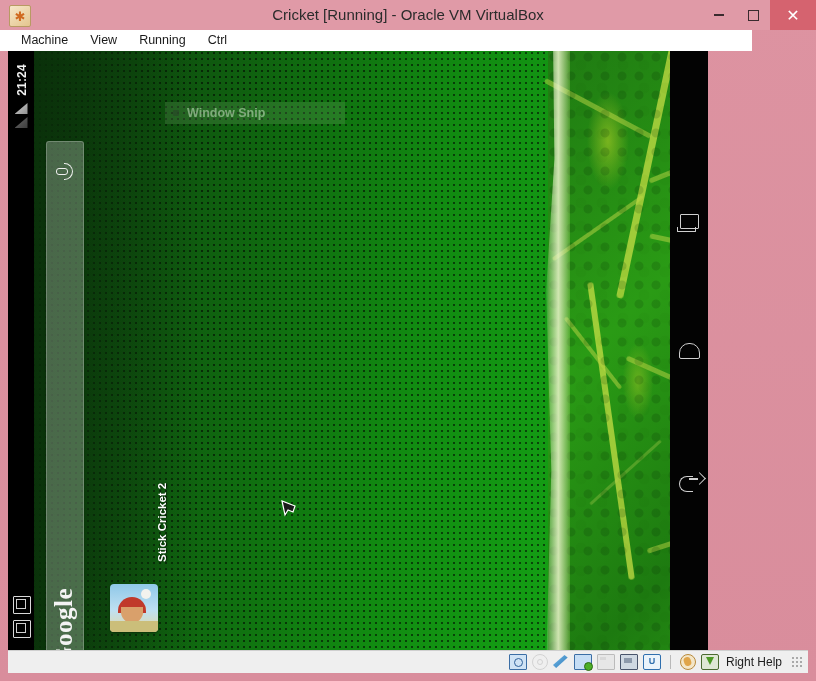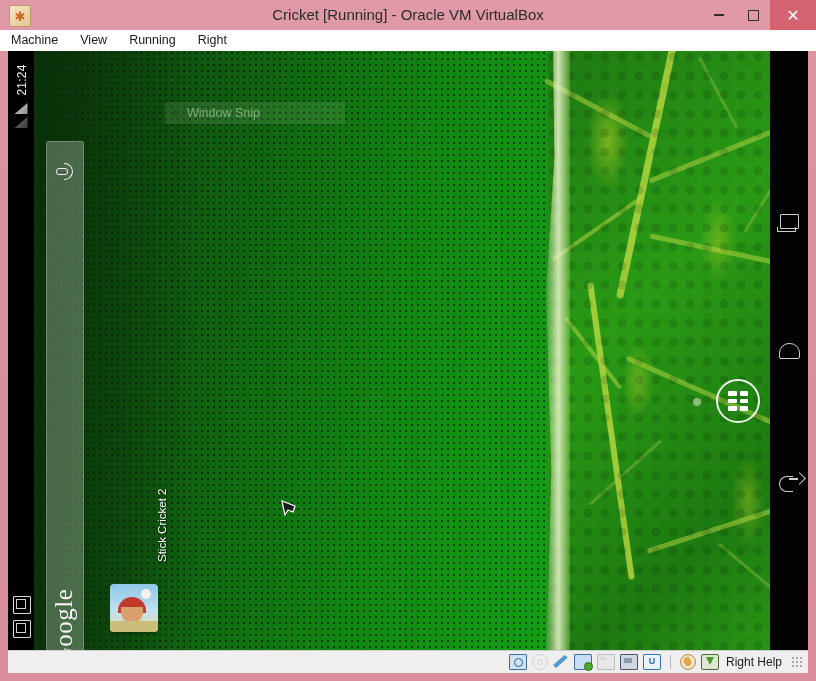--- a/index.html
+++ b/index.html
@@ -33,31 +33,31 @@
   .win-btns{position:absolute;right:0;top:0;height:30px;display:flex;}
   .win-btn{
     width:34px;height:30px;display:flex;align-items:center;justify-content:center;
     font-size:13px;color:#3a2a2e;
   }
   .win-btn.close{width:46px;background:#d5636f;color:#fff;font-size:16px;}
   .sq{width:9px;height:9px;border:1.5px solid #3a2a2e;display:block;}
   .dash{width:10px;height:2px;background:#3a2a2e;display:block;}
   
   .menubar{
-    position:absolute;left:0;top:30px;width:816px;height:21px;
-    background:#ffffff;display:flex;align-items:center;
+    position:absolute;left:0;top:30px;width:752px;height:21px;
+    background:#ffffff;display:flex;align-items:center;padding-left:10px;
     box-sizing:border-box;
   }
   .menu-item{
     font-size:12.5px;color:#1a1a1a;padding:0 11px;height:21px;line-height:21px;
   }
   
   .vm-screen{
-    position:absolute;left:8px;top:51px;width:800px;height:599px;
-    background:#0b2d0b;overflow:hidden;
+    position:absolute;left:8px;top:51px;width:700px;height:599px;
+    background:#0b2d0b;overflow:hidden;font-weight:bold;
   }
   
   .wallpaper{
     position:absolute;left:0;top:0;width:800px;height:599px;
     background:#0d4d0d;
   }
   .wall-left{
     position:absolute;left:0;top:0;width:548px;height:599px;
     background:
       radial-gradient(circle at 2px 2px, rgba(0,0,0,.55) 1.1px, transparent 1.4px) 0 0/6px 6px,
@@ -304,21 +304,21 @@
       <div class="win-btn close">
           <span>✕</span>
         </div>
     </div>
   </div>
 
   <div class="menubar">
     <div class="menu-item">Machine</div>
     <div class="menu-item">View</div>
     <div class="menu-item">Running</div>
-    <div class="menu-item">Right</div>
+    <div class="menu-item">Ctrl</div>
   </div>
 
   <div class="vm-screen">
 
     <div class="wallpaper">
       <div class="wall-left"></div>
       <div class="wall-left-fade"></div>
       <div class="wall-leaf">
         <div class="vein" style="left:95px;top:-10px;width:7px;height:260px;transform:rotate(12deg);"></div>
         <div class="vein" style="left:60px;top:230px;width:6px;height:300px;transform:rotate(-8deg);"></div>

